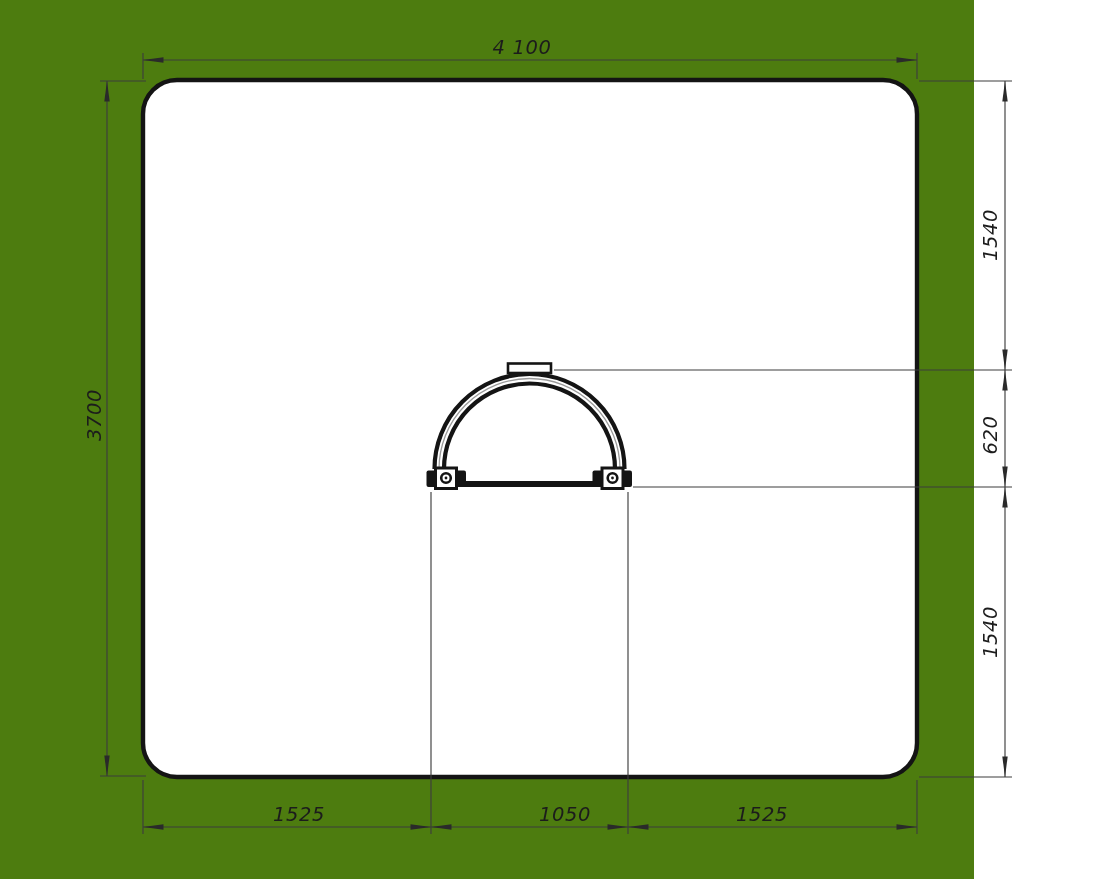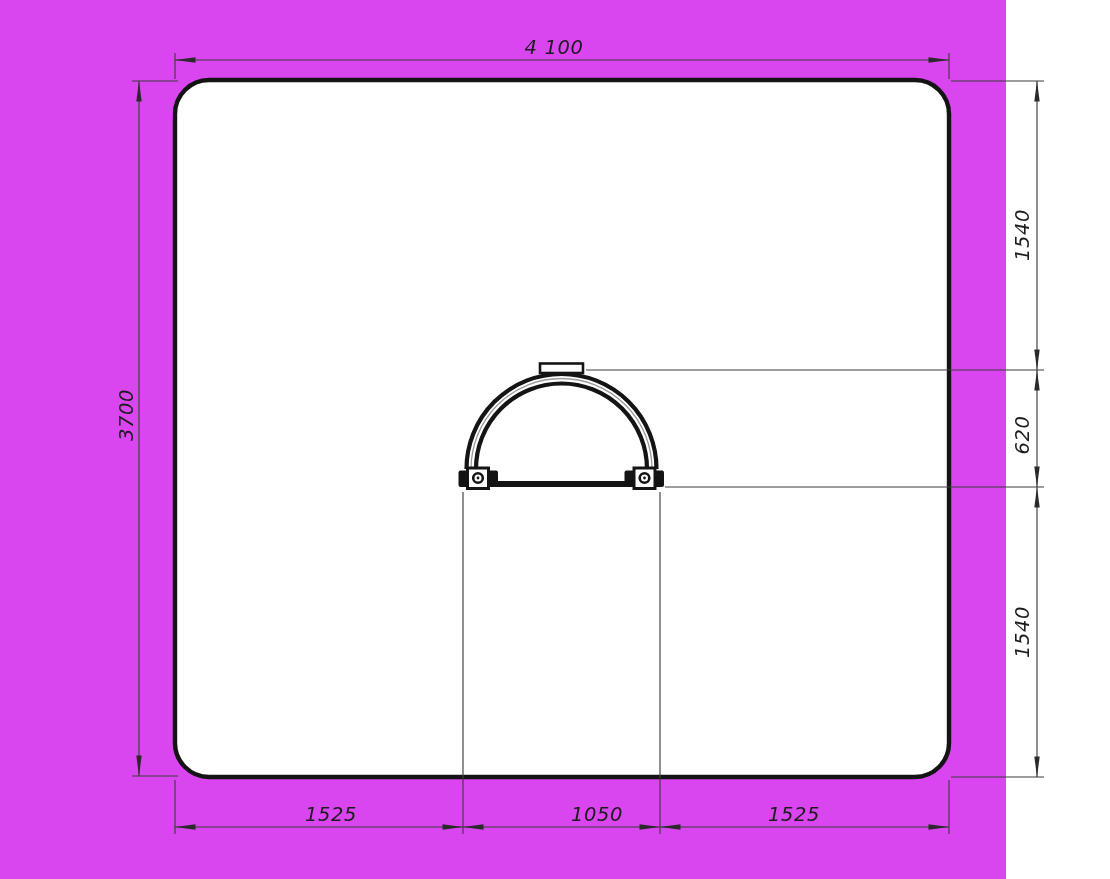--- a/index.html
+++ b/index.html
@@ -8,22 +8,21 @@
     background: #ffffff;
     width: 1110px;
     height: 879px;
     overflow: hidden;
     font-family: "DejaVu Sans", sans-serif;
   }
   .page {
     position: relative;
     width: 974px;
     height: 879px;
-    background: #d946ef;
-    padding-left: 32px;
+    background: #4d7c0f;
   }
   svg { display: block; }
   .outline {
     fill: #ffffff;
     stroke: #141414;
     stroke-width: 4.4;
   }
   .tube {
     fill: none;
     stroke: #141414;

